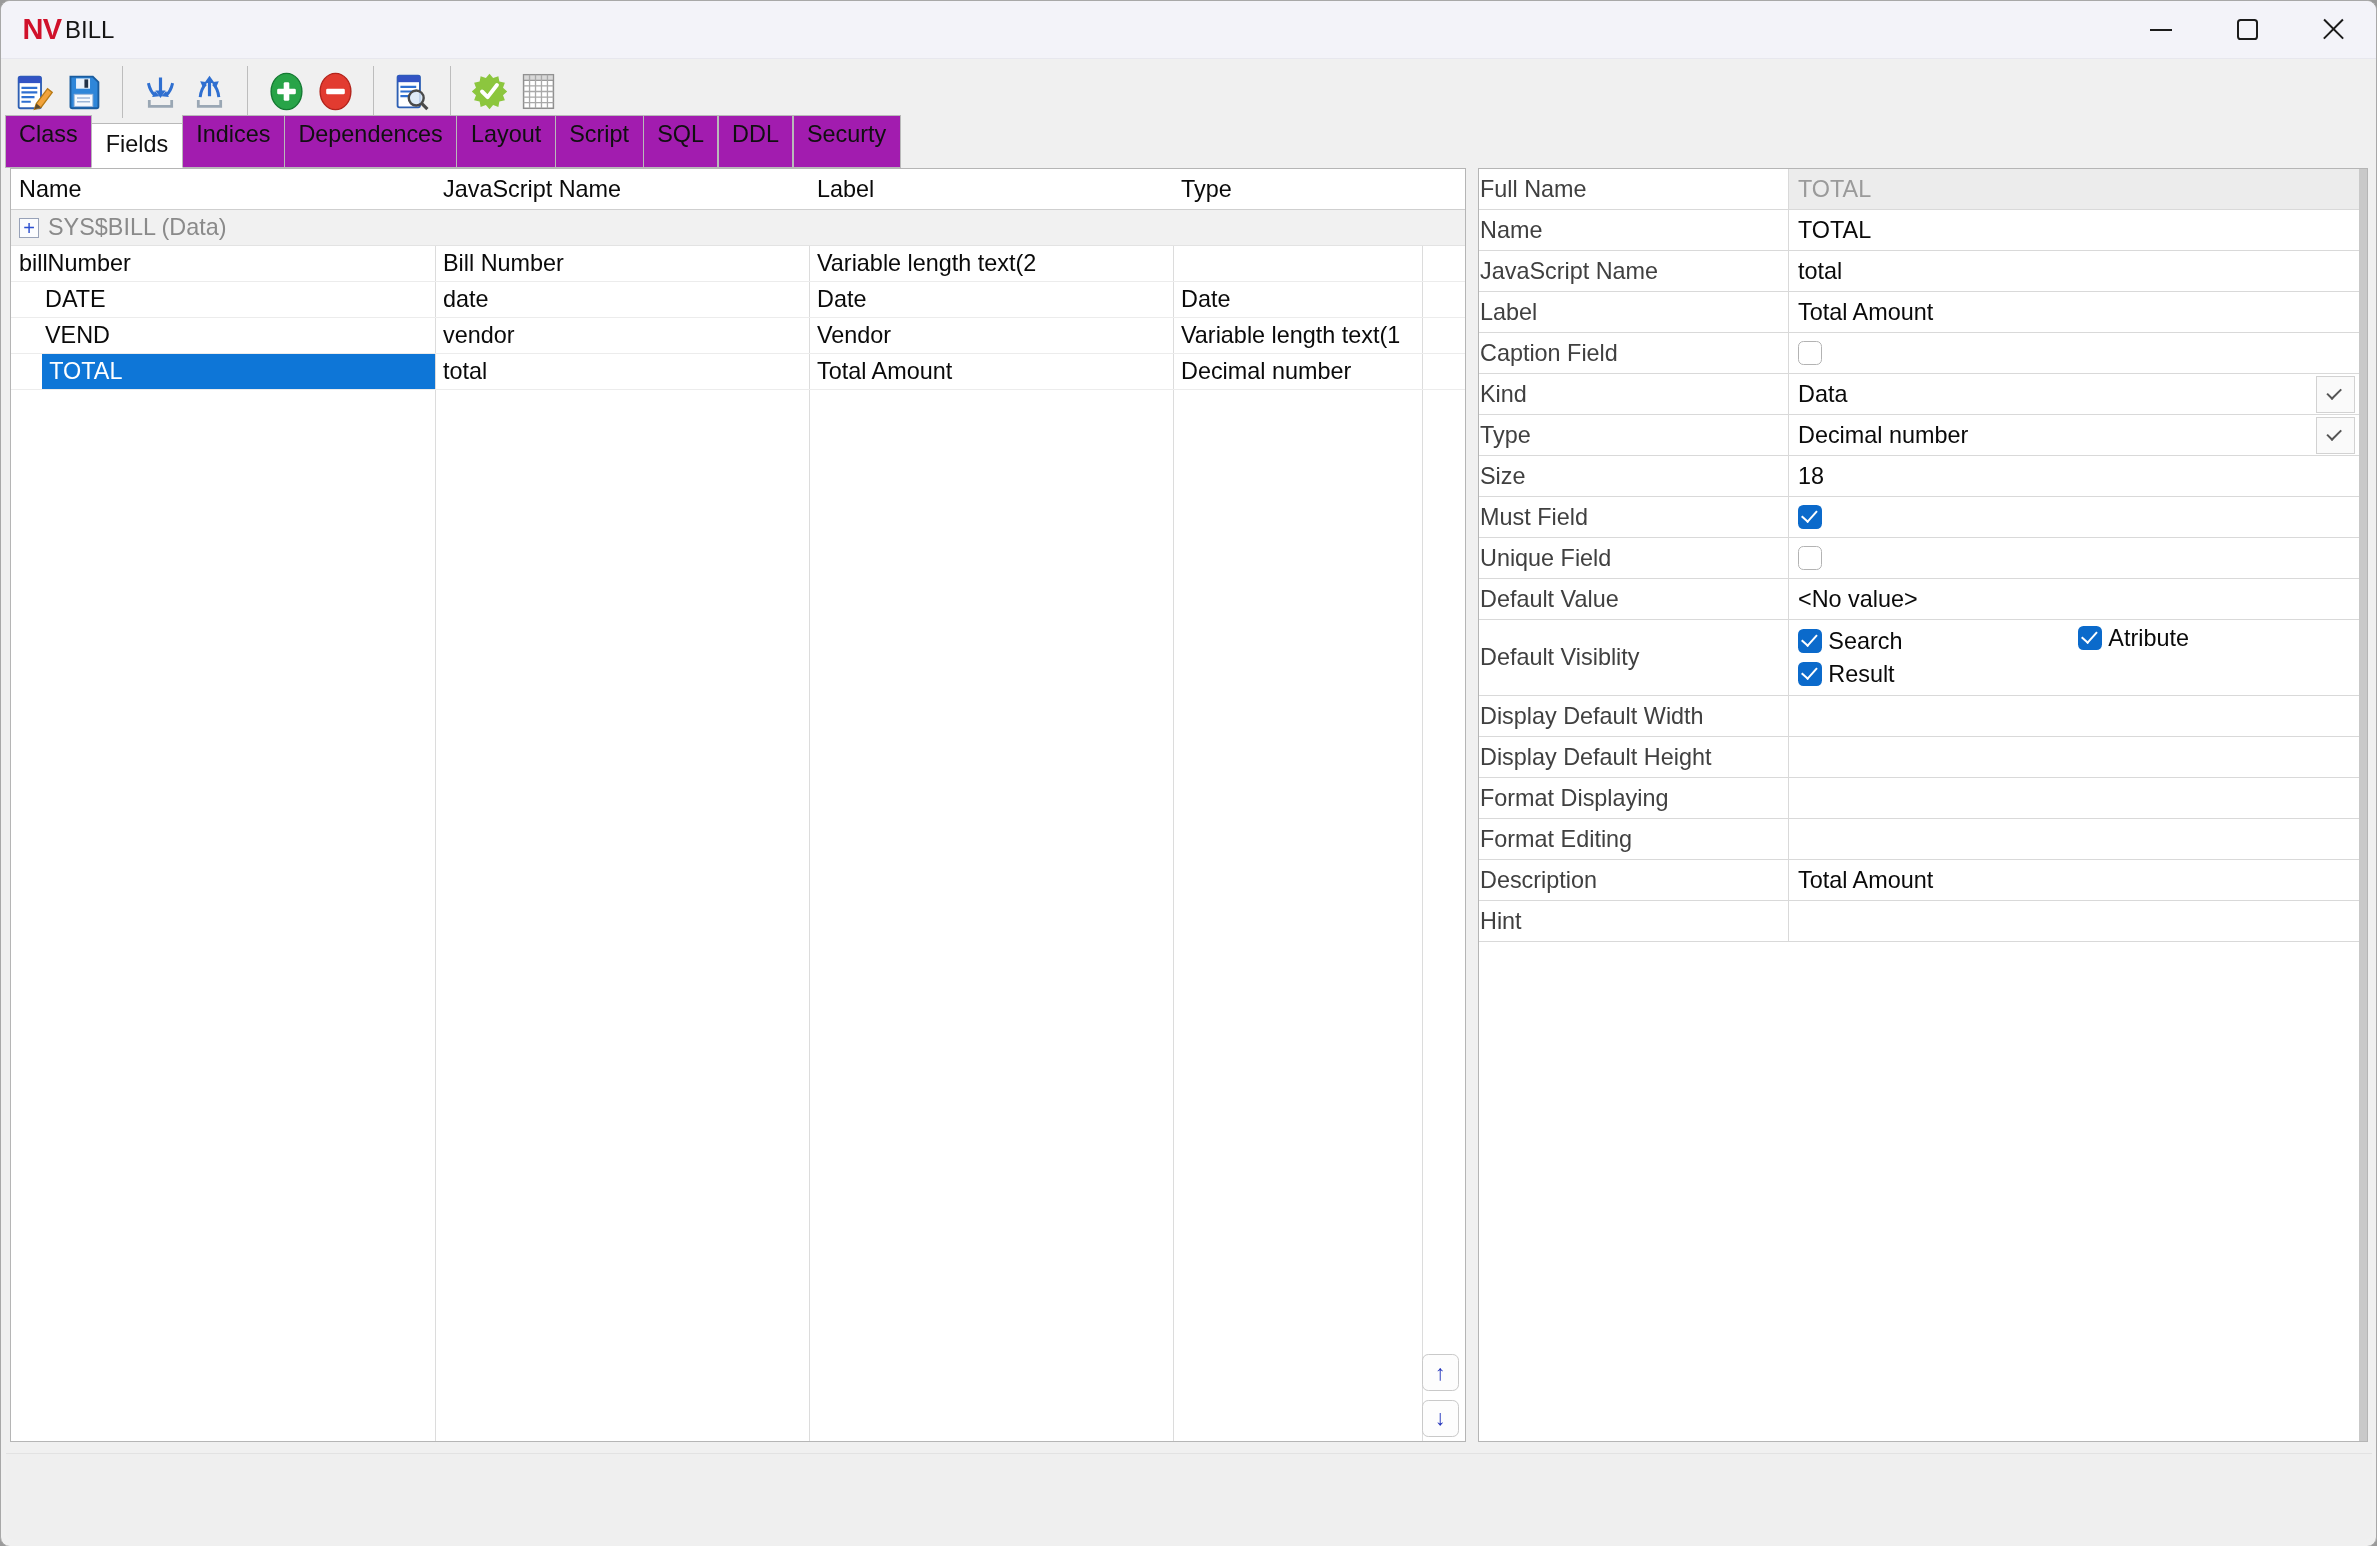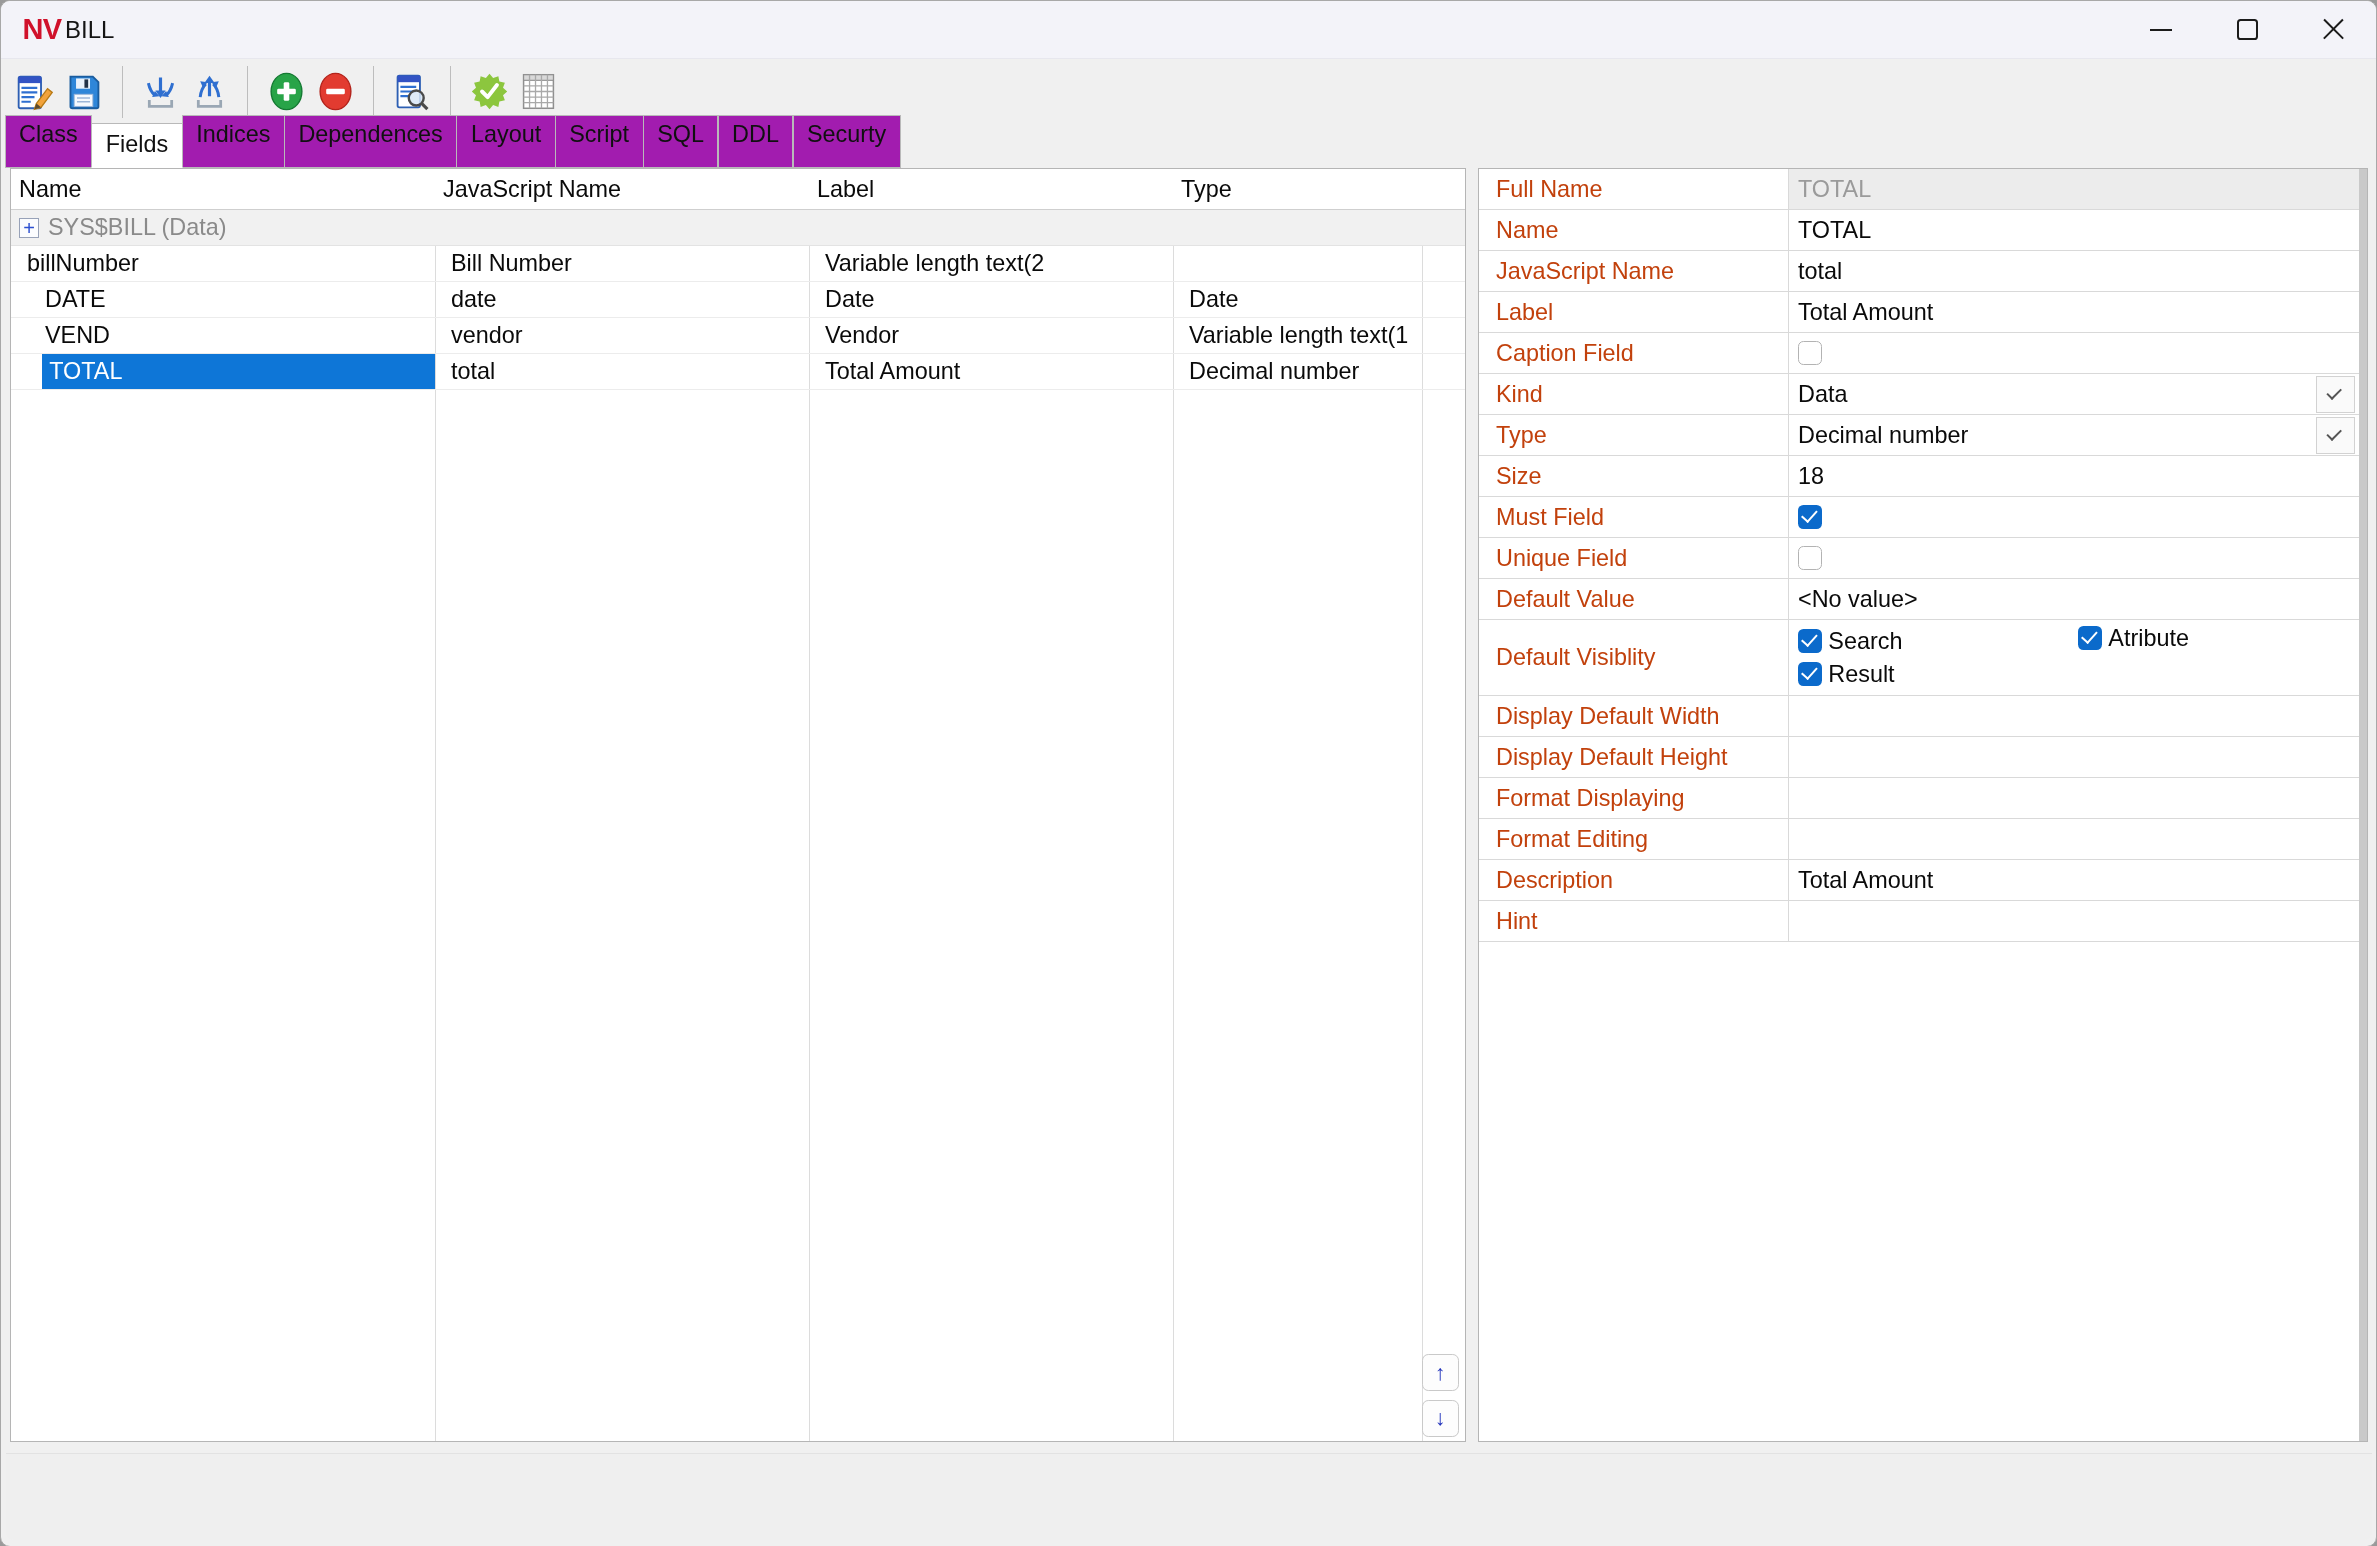--- a/index.html
+++ b/index.html
@@ -37,43 +37,43 @@
 
   
   .left-panel{ position:absolute; left:9px; top:167px; width:1456px; height:1274px;
                background:#ffffff; border:0.9px solid #b5b5b5; overflow:hidden; }
   .colline{ position:absolute; top:0; bottom:0; width:0; border-left:0.9px solid #dcdcdc; z-index:0; }
   .fhead{ position:relative; z-index:1; display:grid; grid-template-columns:424px 374px 364px 250px 1fr;
           height:41px; background:#fff; border-bottom:0.9px solid #cfcfcf; }
   .fh{ padding-left:8px; line-height:40px; font-size:23.4px; color:#0a0a0a; white-space:nowrap; overflow:hidden; }
   .frow{ position:relative; z-index:1; display:grid; grid-template-columns:424px 374px 364px 250px 1fr;
          height:36px; border-bottom:0.9px solid #ececec; background:transparent; cursor:default; }
-  .fc{ padding-left:16px; line-height:35px; font-size:23.4px; color:#0a0a0a; white-space:nowrap; overflow:hidden; }
+  .fc{ padding-left:8px; line-height:35px; font-size:23.4px; color:#0a0a0a; white-space:nowrap; overflow:hidden; }
   .fc.indent{ padding-left:34px; }
   .frow.group{ background:#f1f1f1; border-bottom:0.9px solid #e3e3e3; }
   .frow.group .fc{ color:#8a8a8a; display:flex; align-items:center; padding-left:8px; }
   .expander{ display:inline-flex; align-items:center; justify-content:center; width:20px; height:20px;
              border:0.9px solid #98a2b8; background:#fbfcfe; color:#2b4fd0; font-size:20px; line-height:18px;
              margin-right:9px; cursor:pointer; }
   .sel-cell{ padding:0; }
   .sel-wrap{ margin-left:31px; height:100%; background:#0e76d7; color:#ffffff;
              padding-left:7.2px; line-height:35px; font-size:23.4px; white-space:nowrap; overflow:hidden; }
   .mover{ position:absolute; right:6.3px; width:37px; height:37px; background:#fdfdfd; border:0.9px solid #c9c9c9;
           border-radius:6.3px; z-index:2; font-size:21.6px; color:#2233bb; font-weight:bold;
           display:flex; align-items:center; justify-content:center; cursor:pointer; }
   .mover.up{ bottom:50px; } .mover.down{ bottom:4.5px; }
 
   
   .right-panel{ position:absolute; left:1477px; top:167px; width:890px; height:1274px;
                 background:#ffffff; border:0.9px solid #b5b5b5; overflow:hidden; }
   .vscroll{ position:absolute; top:0; bottom:0; right:0; width:8px; background:#c9c9c9; z-index:5; }
   .prow{ position:relative; display:flex; border-bottom:0.9px solid #d9d9d9; height:41px; }
   .prow.tall{ height:76px; }
-  .plabel{ width:310px; min-width:310px; border-right:0.9px solid #d9d9d9; padding-left:17px;
-           display:flex; align-items:center; font-size:23.4px; color:#c2410c; white-space:nowrap; overflow:hidden; }
+  .plabel{ width:310px; min-width:310px; border-right:0.9px solid #d9d9d9; padding-left:1px;
+           display:flex; align-items:center; font-size:23.4px; color:#404040; white-space:nowrap; overflow:hidden; }
   .pvalue{ flex:1; padding-left:9px; display:flex; align-items:center; font-size:23.4px; color:#0a0a0a;
            white-space:nowrap; overflow:hidden; }
   .prow.readonly .pvalue{ background:#ececec; color:#9a9a9a; }
   .cb{ width:24px; height:24px; border-radius:5.4px; flex:none; cursor:pointer; }
   .cb.off{ background:#ffffff; border:1.8px solid #b3b3b3; }
   .cb.on{ background:#0b6acb; }
   .cb.on::after{ content:""; display:block; width:7.2px; height:12.6px; border:solid #fff;
                  border-width:0 2.7px 2.7px 0; transform:rotate(42deg); margin:1.8px 0 0 7.2px; }
   .ddbtn{ position:absolute; right:11.7px; top:1.8px; width:39px; height:37px; background:#fafafa;
           border:0.9px solid #d2d2d2; display:flex; align-items:center; justify-content:center; cursor:pointer; }

